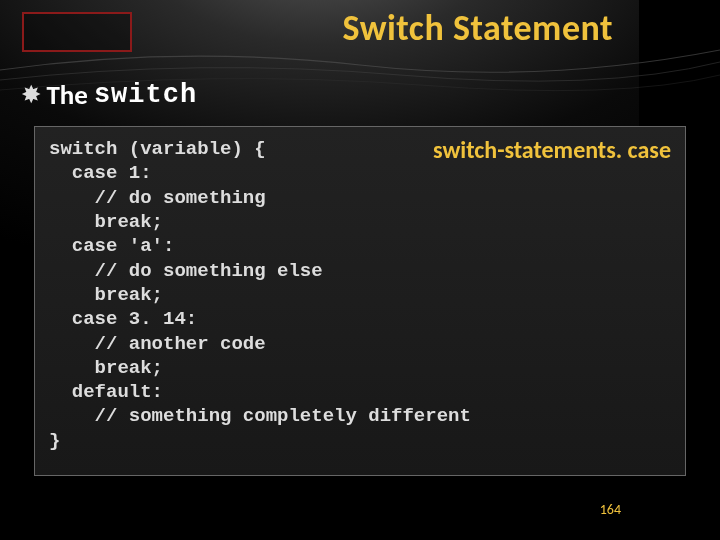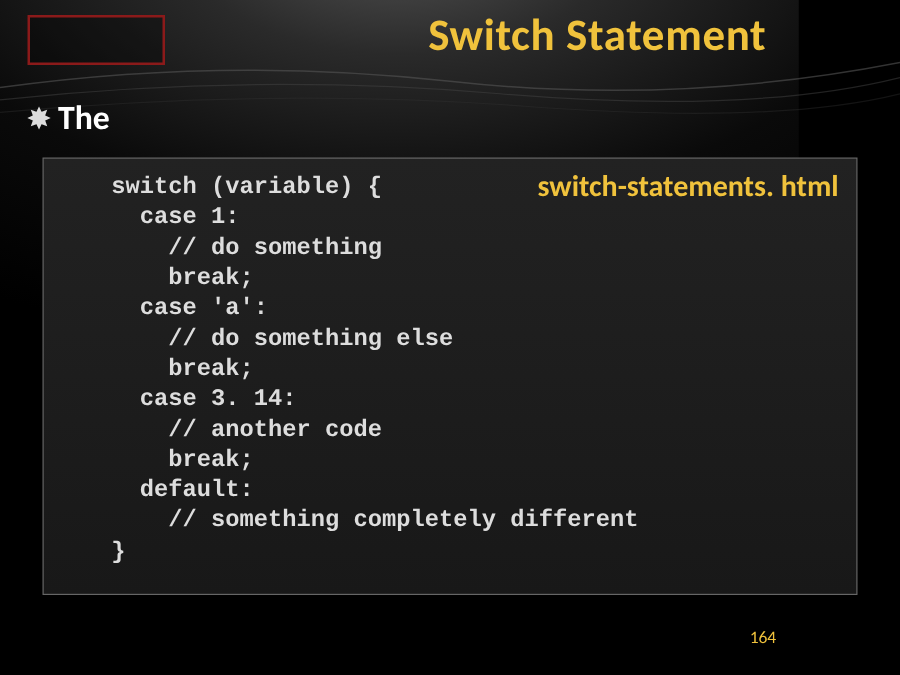--- a/index.html
+++ b/index.html
@@ -79,21 +79,20 @@
     box-sizing: border-box;
     padding: 10px 14px 10px 14px;
   }
   .code-text {
     font-family: Consolas, "Courier New", monospace;
     font-size: 19px;
     font-weight: 700;
     color: #ddd;
     white-space: pre;
     line-height: 1.28;
-    margin-left: 40px;
   }
   .filename-badge {
     position: absolute;
     top: 8px;
     right: 14px;
     color: #f0c23c;
     font-family: Calibri, "Segoe UI", Arial, sans-serif;
     font-size: 24px;
     font-weight: 700;
   }
@@ -117,24 +116,25 @@
     <path d="M0,50 Q220,30 420,45 T720,35" stroke="#333" stroke-width="1" fill="none" opacity="0.4"></path>
   </svg>
 
   <div class="logo-box"></div>
 
   <div class="title">Switch Statement</div>
 
   <div class="bullet-line">
     <span class="bullet-icon">✸</span>
     <span>The</span>
+    <span class="code-kw">switch</span>
   </div>
 
   <div class="code-box">
-    <div class="filename-badge">switch-statements. html</div>
+    <div class="filename-badge">switch-statements. case</div>
     <div class="code-text">switch (variable) {
   case 1:
     // do something
     break;
   case 'a':
     // do something else
     break;
   case 3. 14:
     // another code
     break;

